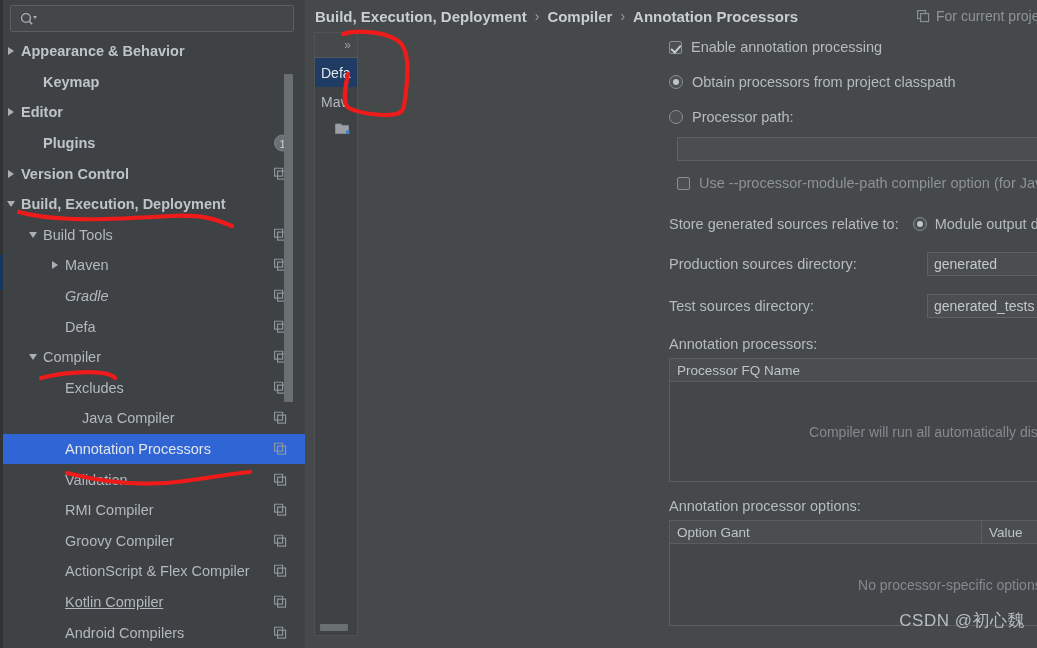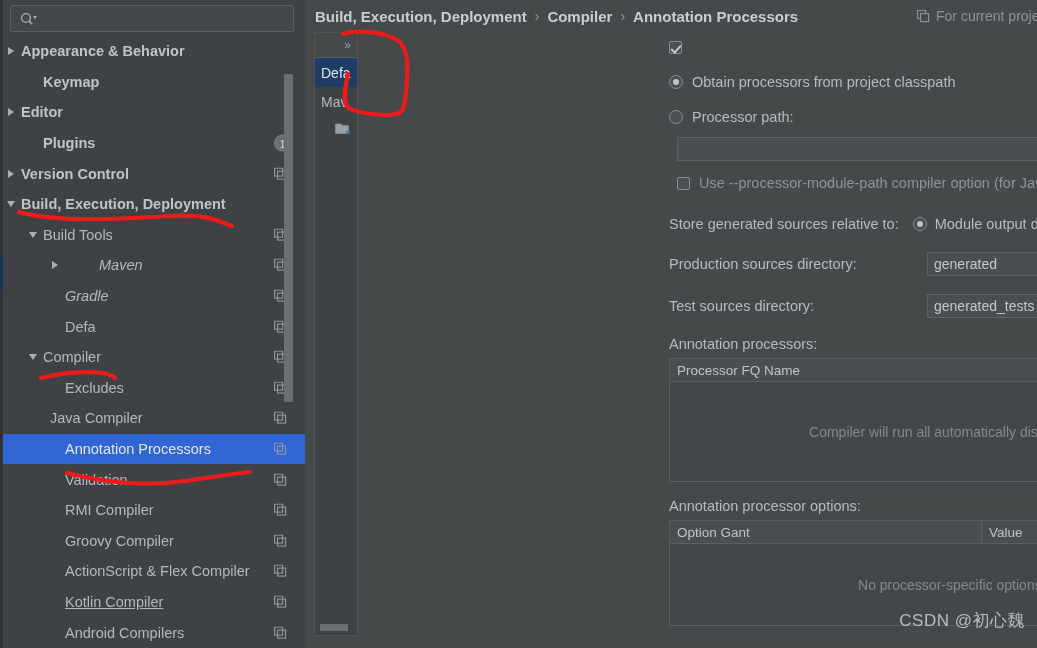--- a/index.html
+++ b/index.html
@@ -318,21 +318,21 @@
             <span class="tree-label" style="margin-left: 40px;">Build Tools</span>
             <span class="copy-icon"><svg width="13" height="13" viewBox="0 0 13 13">
                 <rect x="0.6" y="0.6" width="8" height="8" fill="none" stroke="#9399a0" stroke-width="1.1"></rect>
                 <rect x="3.6" y="3.6" width="8" height="8" fill="none" stroke="#9399a0" stroke-width="1.1"></rect>
               </svg></span>
           </div>
           <div class="tree-row">
             <span class="tree-arrow" style="left: 46px;">
               <span class="tri-right"></span>
             </span>
-            <span class="tree-label" style="margin-left: 96px; font-style: italic;">Maven</span>
+            <span class="tree-label" style="margin-left: 62px;">Maven</span>
             <span class="copy-icon"><svg width="13" height="13" viewBox="0 0 13 13">
                 <rect x="0.6" y="0.6" width="8" height="8" fill="none" stroke="#9399a0" stroke-width="1.1"></rect>
                 <rect x="3.6" y="3.6" width="8" height="8" fill="none" stroke="#9399a0" stroke-width="1.1"></rect>
               </svg></span>
           </div>
           <div class="tree-row">
             <span class="tree-label" style="margin-left: 62px; font-style: italic;">Gradle</span>
             <span class="copy-icon"><svg width="13" height="13" viewBox="0 0 13 13">
                 <rect x="0.6" y="0.6" width="8" height="8" fill="none" stroke="#9399a0" stroke-width="1.1"></rect>
                 <rect x="3.6" y="3.6" width="8" height="8" fill="none" stroke="#9399a0" stroke-width="1.1"></rect>
@@ -356,21 +356,21 @@
               </svg></span>
           </div>
           <div class="tree-row">
             <span class="tree-label" style="margin-left: 62px;">Excludes</span>
             <span class="copy-icon"><svg width="13" height="13" viewBox="0 0 13 13">
                 <rect x="0.6" y="0.6" width="8" height="8" fill="none" stroke="#9399a0" stroke-width="1.1"></rect>
                 <rect x="3.6" y="3.6" width="8" height="8" fill="none" stroke="#9399a0" stroke-width="1.1"></rect>
               </svg></span>
           </div>
           <div class="tree-row">
-            <span class="tree-label" style="margin-left: 47px;">Java Compiler</span>
+            <span class="tree-label" style="margin-left: 79px;">Java Compiler</span>
             <span class="copy-icon"><svg width="13" height="13" viewBox="0 0 13 13">
                 <rect x="0.6" y="0.6" width="8" height="8" fill="none" stroke="#9399a0" stroke-width="1.1"></rect>
                 <rect x="3.6" y="3.6" width="8" height="8" fill="none" stroke="#9399a0" stroke-width="1.1"></rect>
               </svg></span>
           </div>
           <div class="tree-row selected">
             <span class="tree-label" style="margin-left: 62px;">Annotation Processors</span>
             <span class="copy-icon"><svg width="13" height="13" viewBox="0 0 13 13">
                 <rect x="0.6" y="0.6" width="8" height="8" fill="none" stroke="#9399a0" stroke-width="1.1"></rect>
                 <rect x="3.6" y="3.6" width="8" height="8" fill="none" stroke="#9399a0" stroke-width="1.1"></rect>
@@ -463,20 +463,21 @@
           <rect x="11" y="8.5" width="3.4" height="3.4" fill="#3b82c4"></rect>
         </svg>
       </div>
       <div id="module-hscroll"></div>
     </div>
 
     <div id="form">
 
       <div class="row" style="height:22px; margin-top:0;">
         <span class="cbx checked"></span>
+        <span class="lbl" style="margin-left:9px;">Enable annotation processing</span>
       </div>
 
       <div class="row" style="height:22px; margin-top:13px;">
         <span class="rdo checked"></span>
         <span class="lbl" style="margin-left:9px;">Obtain processors from project classpath</span>
       </div>
 
       <div class="row" style="height:22px; margin-top:13px;">
         <span class="rdo"></span>
         <span class="lbl" style="margin-left:9px;">Processor path:</span>

